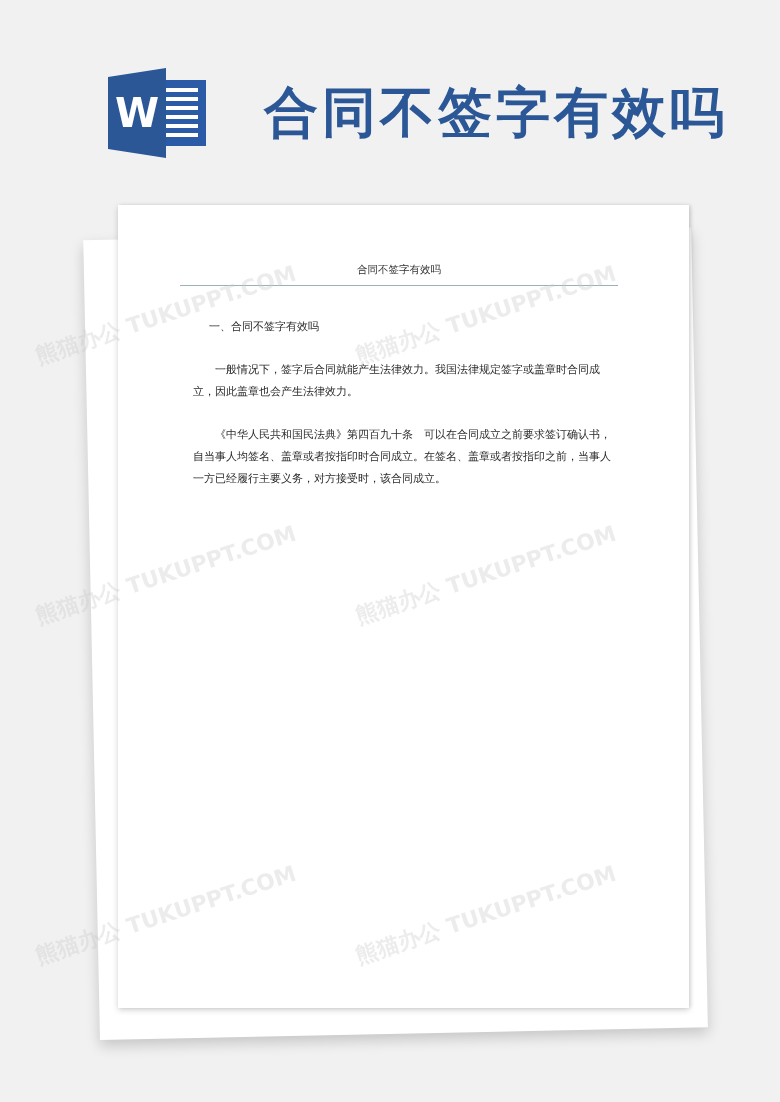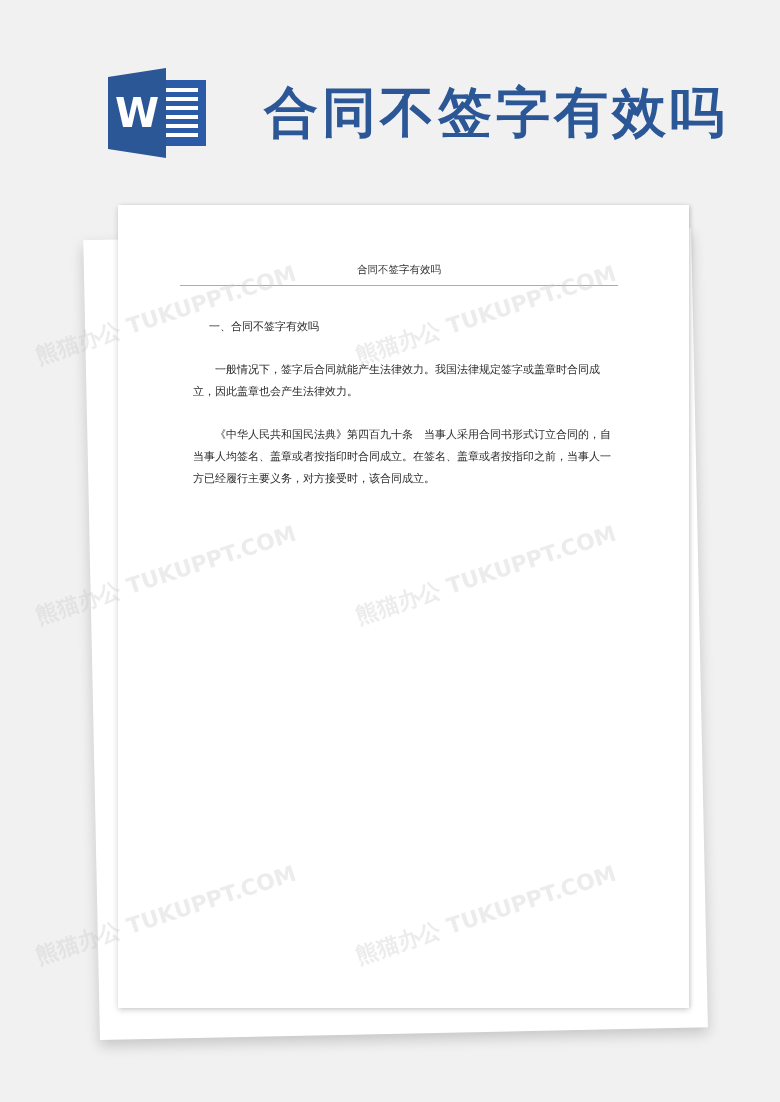--- a/index.html
+++ b/index.html
@@ -57,21 +57,21 @@
   <div class="banner-title">合同不签字有效吗</div>
 </div>
 
 <div class="sheet-back"></div>
 
 <div class="sheet">
   <div class="doc-header">合同不签字有效吗</div>
   <div class="body">
     <p class="h">一、合同不签字有效吗</p>
     <p>一般情况下，签字后合同就能产生法律效力。我国法律规定签字或盖章时合同成立，因此盖章也会产生法律效力。</p>
-    <p>《中华人民共和国民法典》第四百九十条　当事人采用合同书形式订立合同的，自当事人均签名、盖章或者按指印时合同成立。在签名、盖章或者按指印之前，当事人一方已经履行主要义务，对方接受时，该合同成立。</p>
+    <p>《中华人民共和国民法典》第四百九十条　可以在合同成立之前要求签订确认书，自当事人均签名、盖章或者按指印时合同成立。在签名、盖章或者按指印之前，当事人一方已经履行主要义务，对方接受时，该合同成立。</p>
   </div>
 </div>
 
 <div class="watermark" style="left:30px;top:300px">熊猫办公 TUKUPPT.COM</div>
 <div class="watermark" style="left:350px;top:300px">熊猫办公 TUKUPPT.COM</div>
 <div class="watermark" style="left:30px;top:560px">熊猫办公 TUKUPPT.COM</div>
 <div class="watermark" style="left:350px;top:560px">熊猫办公 TUKUPPT.COM</div>
 <div class="watermark" style="left:30px;top:900px">熊猫办公 TUKUPPT.COM</div>
 <div class="watermark" style="left:350px;top:900px">熊猫办公 TUKUPPT.COM</div>
 

